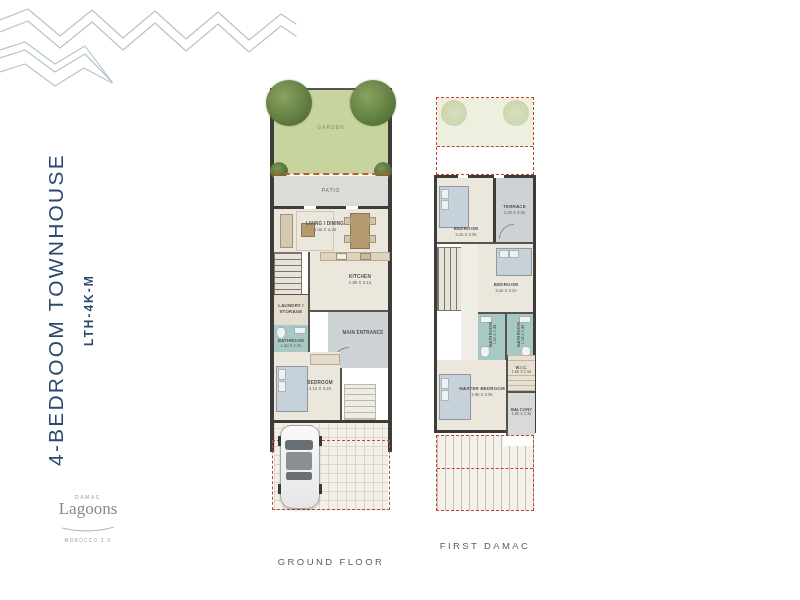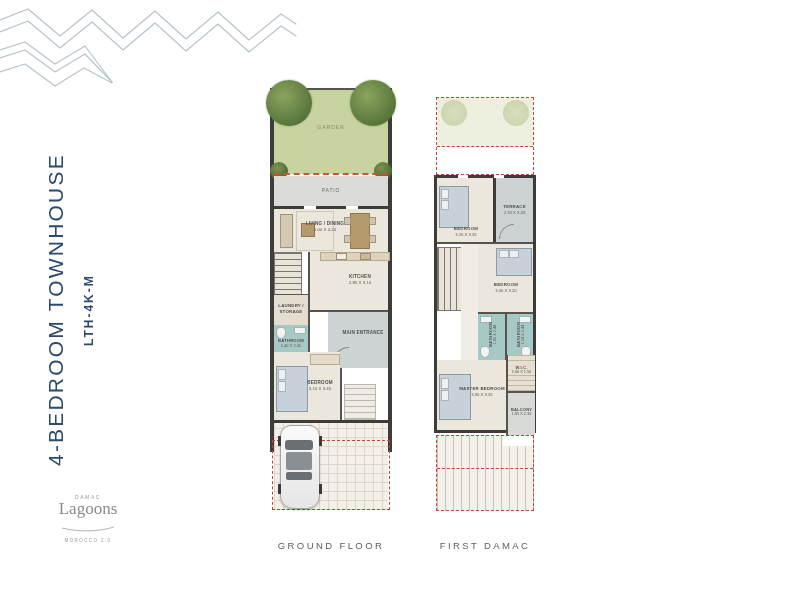--- a/index.html
+++ b/index.html
@@ -277,14 +277,14 @@
   </div>
 
   <div class="abs wall" style="left:0;top:333px;width:72px;height:3px;"></div>
 
   <div class="abs stripes reddash" style="left:2px;top:338px;width:96px;height:74px;">
     <div class="abs" style="left:66px;top:0;width:30px;height:10px;background:#ffffff;"></div>
     <div class="abs" style="left:0;right:0;top:32px;border-top:1.5px dashed #c04434;"></div>
   </div>
 </div>
 
-<div class="abs caption" style="left:252px;top:540px;width:158px;">GROUND FLOOR</div>
+<div class="abs caption" style="left:252px;top:556px;width:158px;">GROUND FLOOR</div>
 <div class="abs caption" style="left:414px;top:540px;width:142px;">FIRST DAMAC</div>
 
 </body></html>

